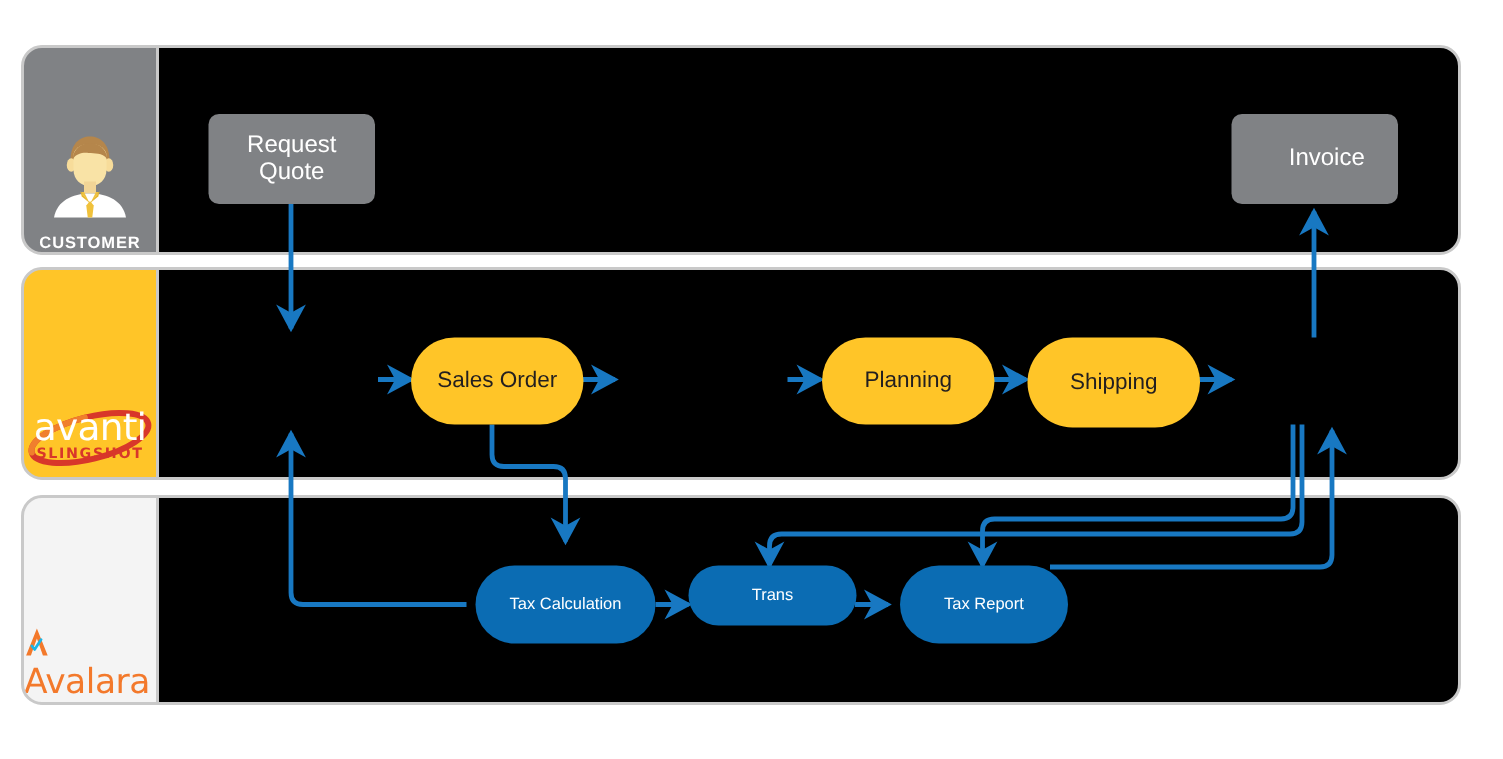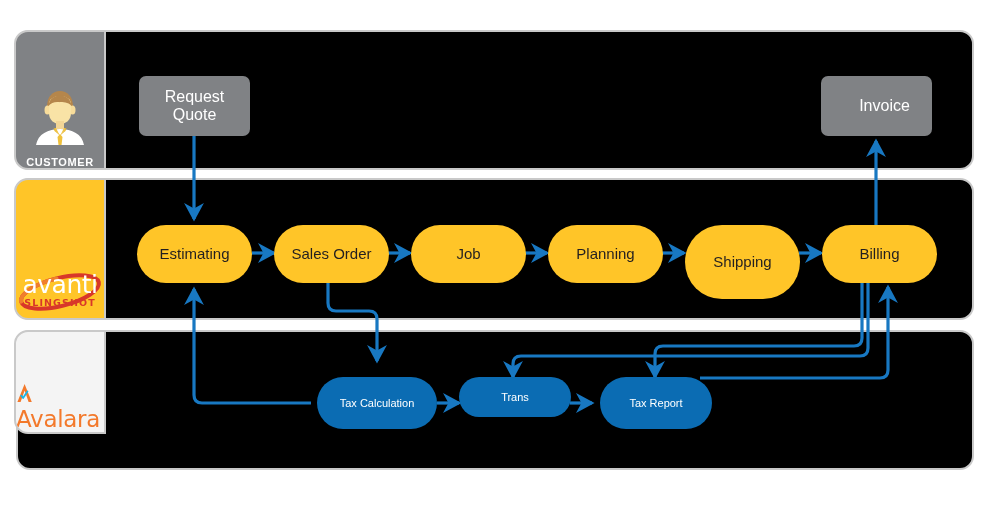--- a/index.html
+++ b/index.html
@@ -44,21 +44,21 @@
     border: 2px solid #c9c9c9;
     border-radius: 14px 0 0 14px;
   }
   #lane-avanti {
     left: 14px; top: 178px; height: 142px;
     background: #ffc528;
     border: 2px solid #c9c9c9;
     border-radius: 14px 0 0 14px;
   }
   #lane-avalara {
-    left: 14px; top: 330px; height: 104px;
+    left: 14px; top: 330px; height: 140px;
     background: #f4f4f4;
     border: 2px solid #c9c9c9;
     border-radius: 14px 0 0 14px;
   }
 
   
   .avatar-wrap { width: 60px; height: 62px; position: relative; }
   .lane-caption {
     margin-top: 7px;
     color: #ffffff;
@@ -243,37 +243,28 @@
     <div>
       <div>Request</div>
       <div>Quote</div>
     </div>
   </div>
 
   <div class="node node-rect-gray" id="node-invoice" style="left:821px; top:76px; width:111px; height:60px;padding-left:16px;">
     <span>Invoice</span>
   </div>
 
-  <div class="node node-pill-yellow" style="left:137px; top:225px; width:115px; height:58px;">
-    <span>Estimating</span>
-  </div>
   <div class="node node-pill-yellow" style="left:274px; top:225px; width:115px; height:58px;">
     <span>Sales Order</span>
   </div>
-  <div class="node node-pill-yellow" style="left:411px; top:225px; width:115px; height:58px;">
-    <span>Job</span>
-  </div>
   <div class="node node-pill-yellow" style="left:548px; top:225px; width:115px; height:58px;">
     <span>Planning</span>
   </div>
-  <div class="node node-pill-yellow" style="left:685px; top:225px; width:115px; height:74px;">
+  <div class="node node-pill-yellow" style="left:685px; top:225px; width:115px; height:60px;">
     <span>Shipping</span>
-  </div>
-  <div class="node node-pill-yellow" style="left:822px; top:225px; width:115px; height:58px;">
-    <span>Billing</span>
   </div>
 
   <div class="node node-pill-blue" style="left:317px; top:377px; width:120px; height:52px;">
     <span>Tax Calculation</span>
   </div>
   <div class="node node-pill-blue" style="left:459px; top:377px; width:112px; height:40px;">
     <span>Trans</span>
   </div>
   <div class="node node-pill-blue" style="left:600px; top:377px; width:112px; height:52px;">
     <span>Tax Report</span>

